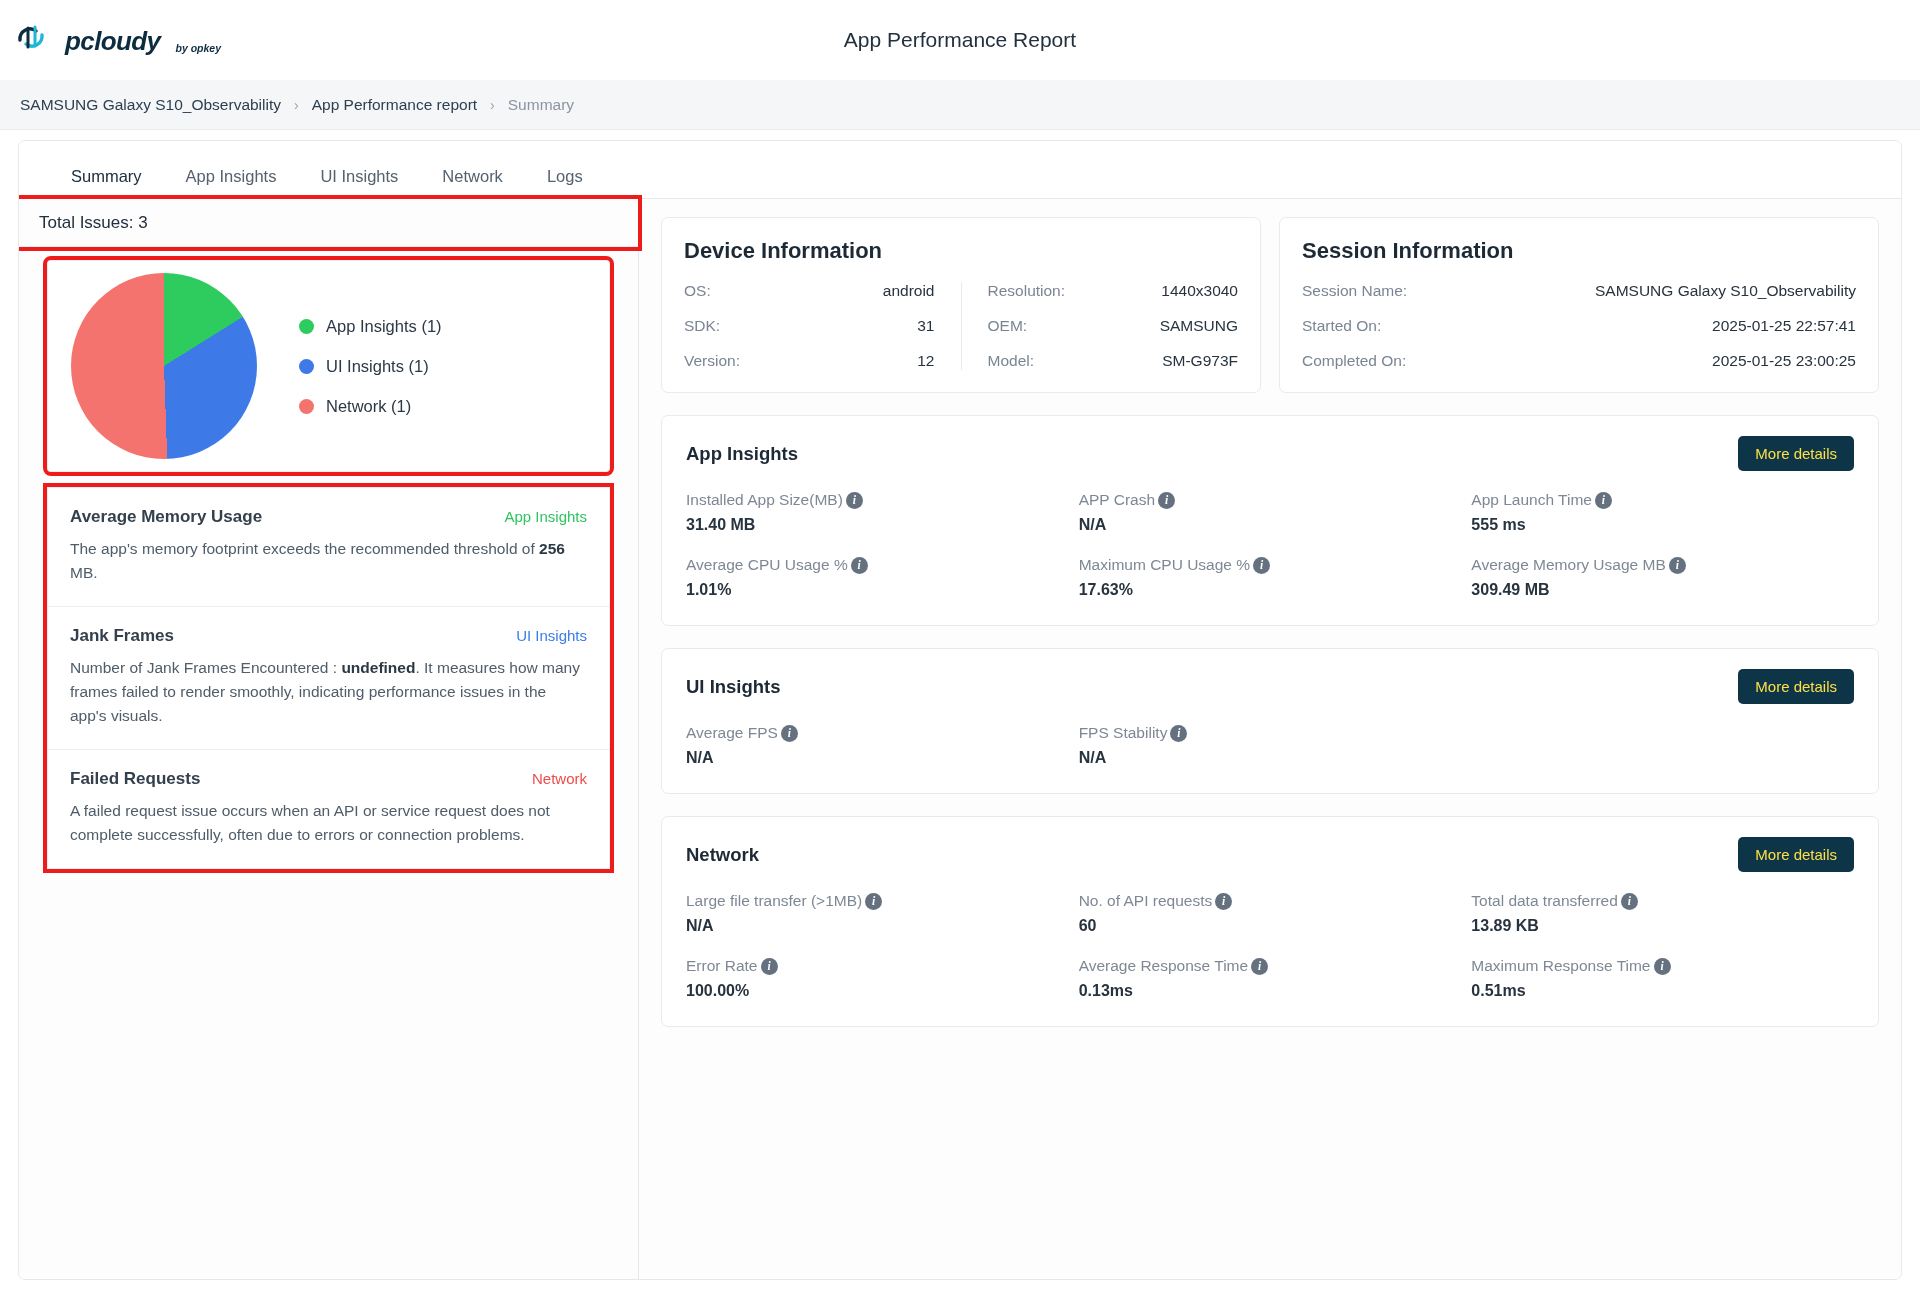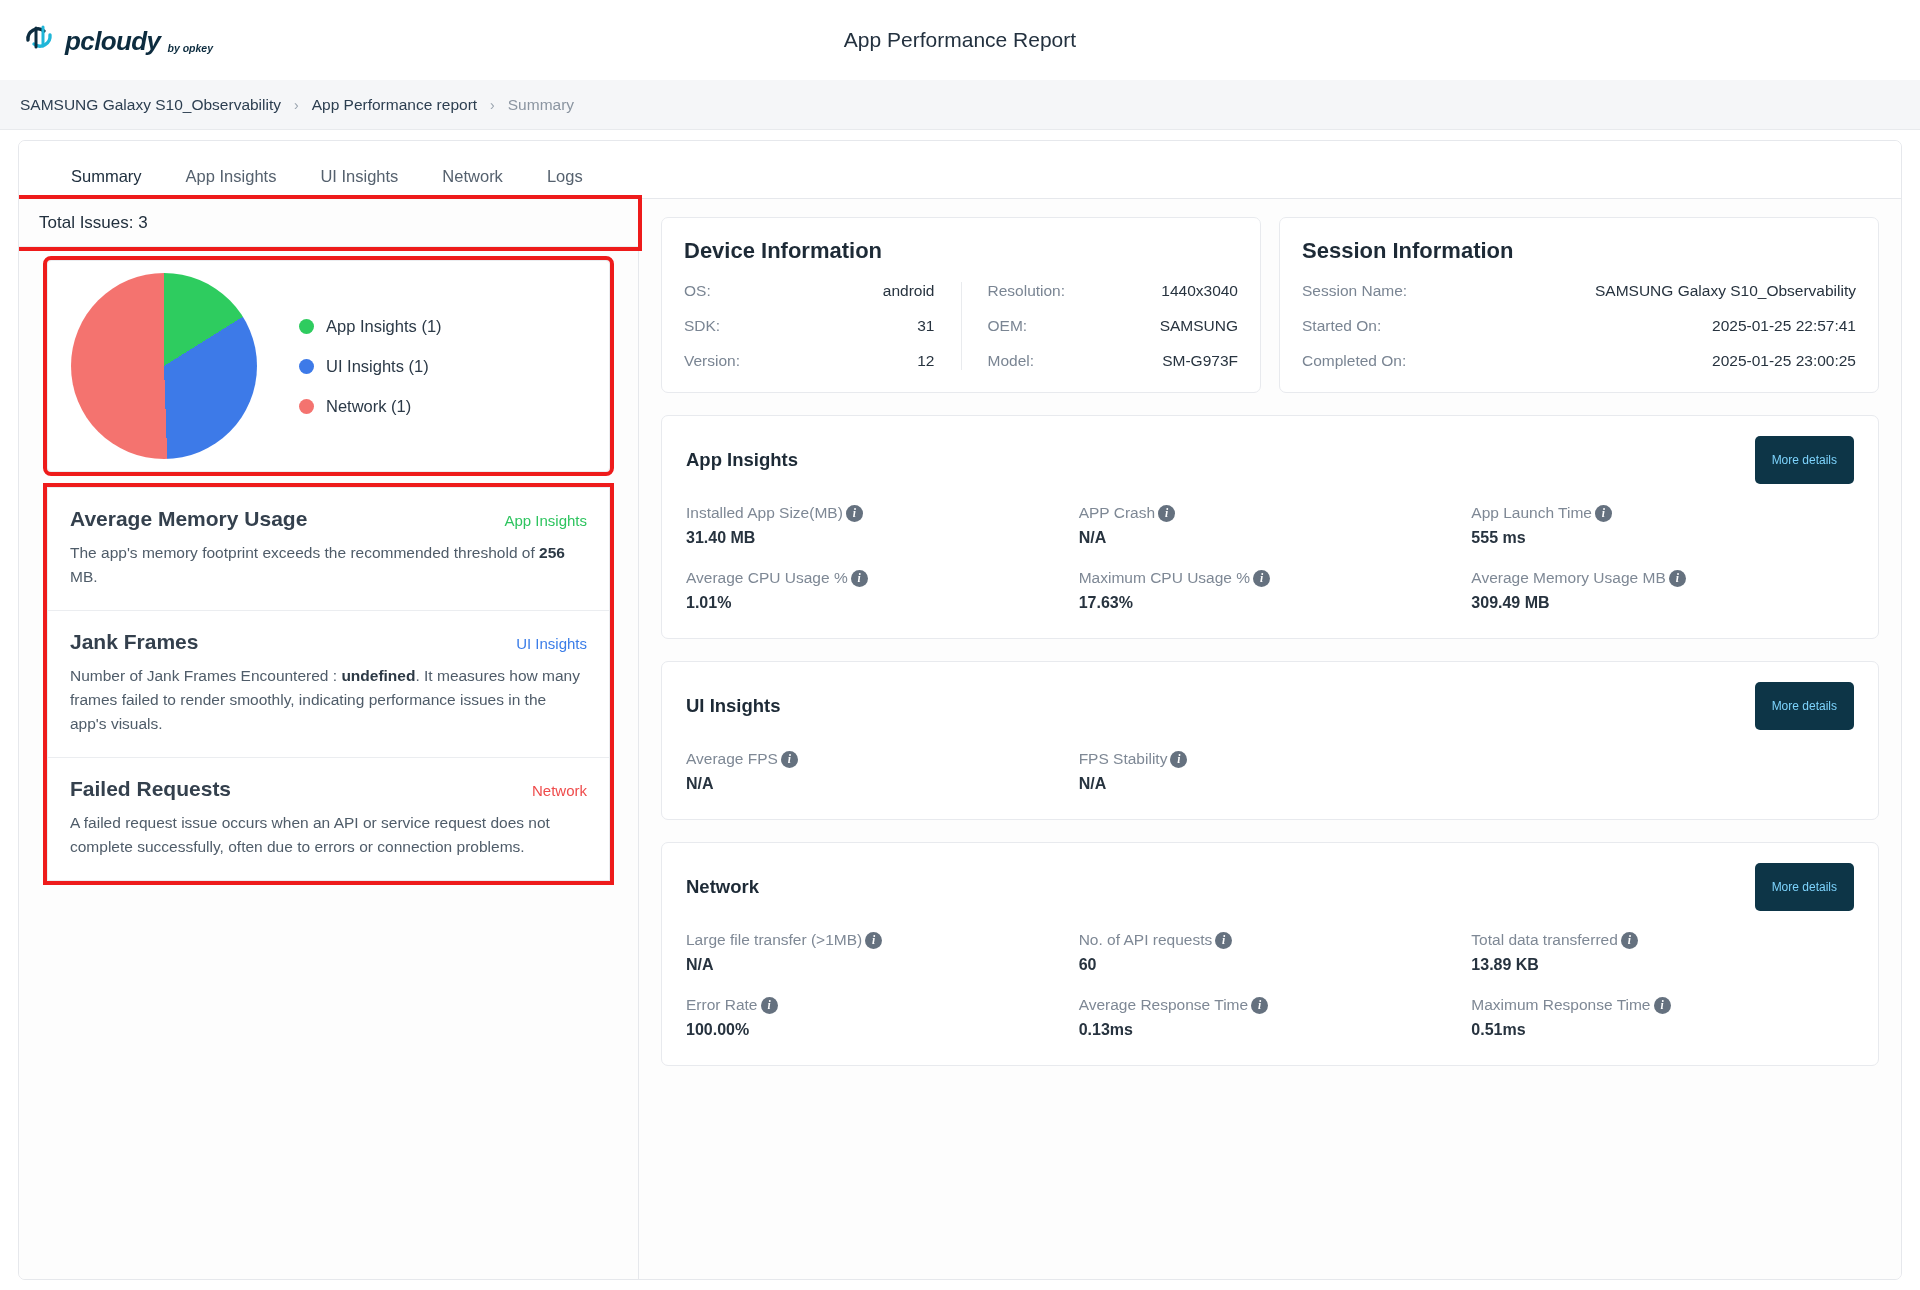--- a/index.html
+++ b/index.html
@@ -11,21 +11,21 @@
     overflow: hidden;
   }
 
   
   .topbar {
     position: relative;
     height: 80px;
     background: #ffffff;
     display: flex; align-items: center;
   }
-  .logo { position: absolute; left: 24px; top: 20px; display: flex; align-items: flex-end; gap: 7px; }
+  .logo { position: absolute; left: 16px; top: 20px; display: flex; align-items: flex-end; gap: 15px; }
   .logo-mark { width: 34px; height: 34px; position: relative; }
   .logo-text { display: flex; flex-direction: column; line-height: 1; }
   .logo-word { font-size: 26px; font-weight: 700; letter-spacing: -0.6px; color: #0d2c3f; font-style: italic; }
   .logo-sub { font-size: 10.5px; font-weight: 700; color: #0d2c3f; font-style: italic; align-self: flex-end; margin-top: 1px; }
   .page-title-top {
     width: 100%; text-align: center; font-size: 21px; color: #23313f; font-weight: 400;
   }
 
   
   .breadcrumb {
@@ -104,21 +104,21 @@
 
   .issues-wrap { margin: 15px 28px 0 28px; }
   .issue-card {
     border: 1px solid #ebedf0;
     border-top: none;
     background: #fff;
     padding: 19px 22px 21px 22px;
   }
   .issue-card:first-child { border-top: 1px solid #ebedf0; }
   .issue-head { display: flex; justify-content: space-between; align-items: baseline; margin-bottom: 10px; }
-  .issue-title { font-size: 21px; font-weight: 700; color: #34404d; }
+  .issue-title { font-size: 17px; font-weight: 700; color: #34404d; }
   .issue-tag { font-size: 15px; font-weight: 500; }
   .tag-app { color: #2ec45f; }
   .tag-ui { color: #3b7de8; }
   .tag-net { color: #ef4b4b; }
   .issue-desc { font-size: 15.5px; line-height: 1.55; color: #4f5c69; }
   .issue-desc b { color: #2c3945; font-weight: 700; }
 
   
   .right-col { flex: 1; padding: 18px 22px 0 22px; background: #fdfdfd; overflow: hidden; }
   .info-row { display: flex; gap: 18px; margin-bottom: 22px; }
@@ -141,23 +141,23 @@
     background: #fff;
     border: 1px solid #e8eaee;
     border-radius: 7px;
     padding: 20px 24px 26px 24px;
     margin-bottom: 22px;
     position: relative;
   }
   .sec-head { display: flex; justify-content: space-between; align-items: center; margin-bottom: 20px; }
   .sec-title { font-size: 18.5px; font-weight: 700; color: #1d2a36; }
   .more-btn {
-    background: #0d3547; color: #7dd3fc;
-    font-size: 12px; border: none; border-radius: 5px;
-    padding: 17px 17px; cursor: pointer;
+    background: #0d3547; color: #fde047;
+    font-size: 15px; border: none; border-radius: 5px;
+    padding: 9px 17px; cursor: pointer;
     font-family: "Liberation Sans", sans-serif;
   }
   .metrics { display: grid; grid-template-columns: repeat(3, 1fr); row-gap: 22px; column-gap: 10px; }
   .metric-label { display: flex; align-items: center; gap: 3px; font-size: 15.5px; color: #7e8895; margin-bottom: 7px; }
   .metric-value { font-size: 16px; font-weight: 700; color: #27333f; }
   .info-icon {
     width: 17px; height: 17px; border-radius: 50%;
     background: #65717f; color: #fff;
     font-size: 11.5px; font-weight: 700; font-style: italic;
     display: inline-flex; align-items: center; justify-content: center;

